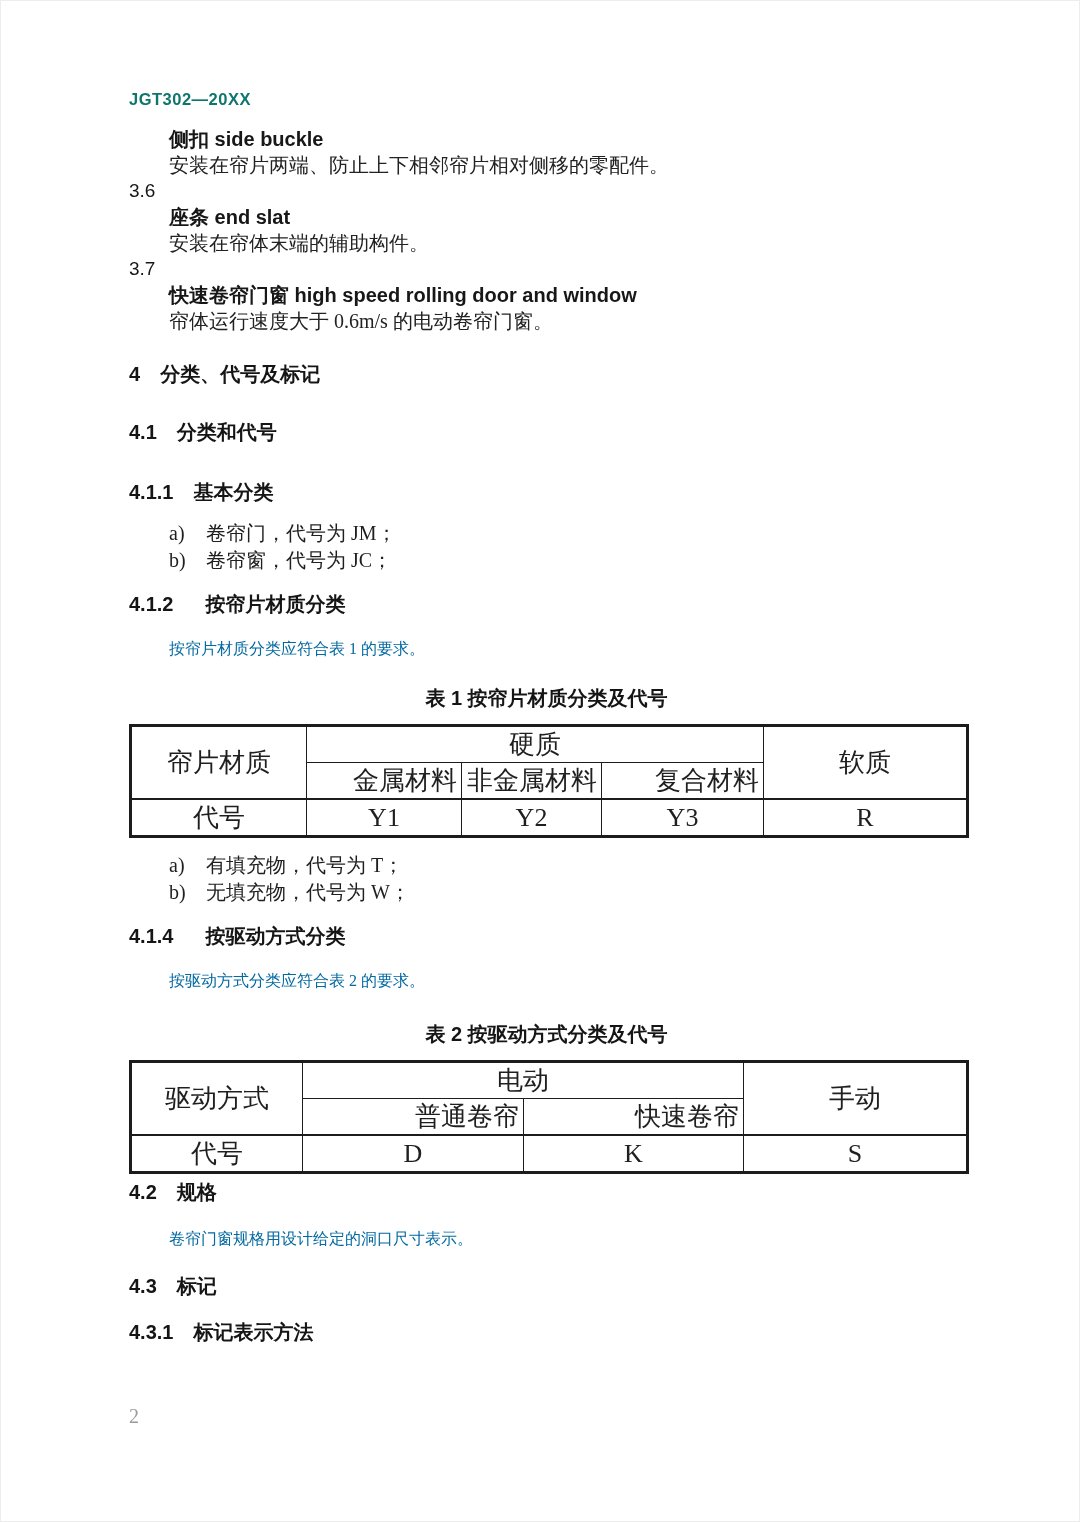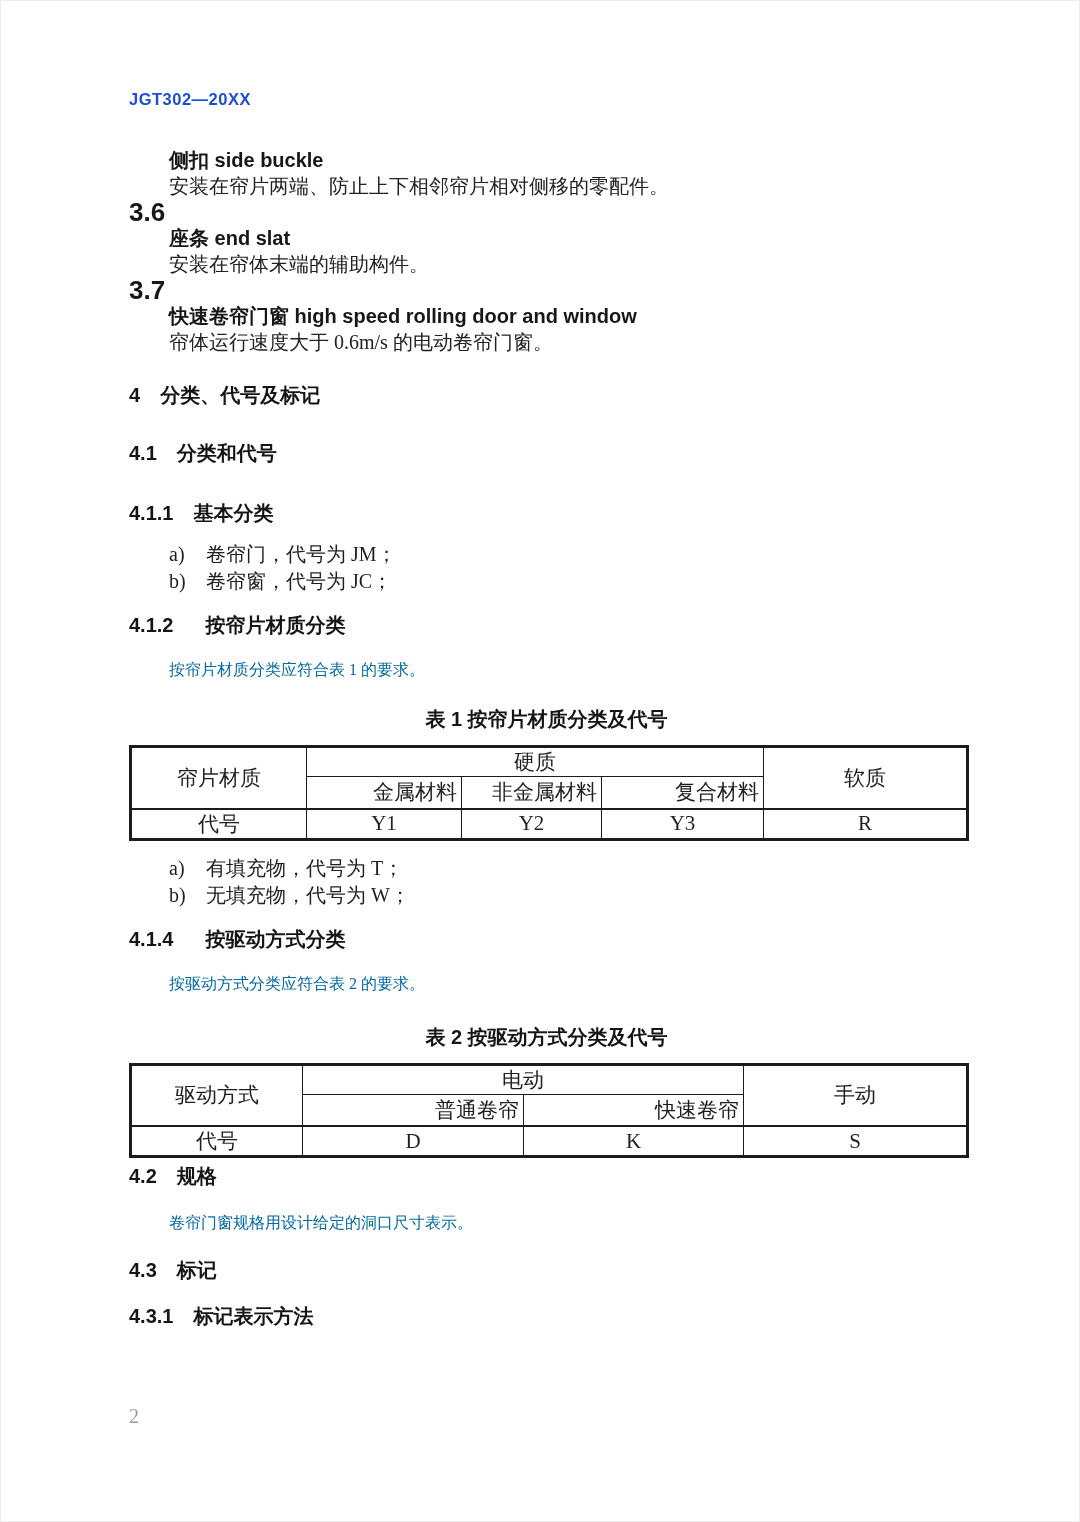--- a/index.html
+++ b/index.html
@@ -12,33 +12,33 @@
     border:1px solid #ededed;
     overflow:hidden;
     color:#1f1f1f;
     font-family:"Liberation Serif","DejaVu Serif",serif;
   }
   .content { padding:88px 115px 0 128px; }
 
   .doc-code {
     font-family:"Liberation Sans","DejaVu Sans",sans-serif;
     font-weight:bold; font-size:16.5px; line-height:20px;
-    color:#1d4ed8; letter-spacing:0.5px;
-  }
-
-  
-  .terms { margin-top:38px; font-size:20px; line-height:26px; }
+    color:#0f766e; letter-spacing:0.5px;
+  }
+
+  
+  .terms { margin-top:17px; font-size:20px; line-height:26px; }
   .term-head {
     font-family:"Liberation Sans","DejaVu Sans",sans-serif;
     font-weight:bold; padding-left:40px; color:#171717;
   }
   .term-def { padding-left:40px; color:#222; }
   .term-num {
     font-family:"Liberation Sans","DejaVu Sans",sans-serif;
-    font-weight:bold; font-size:26px; color:#171717;
+    font-weight:normal; font-size:19px; color:#171717;
   }
 
   
   .heading {
     font-family:"Liberation Sans","DejaVu Sans",sans-serif;
     font-weight:bold; font-size:20px; line-height:28px; color:#151515;
     display:flex;
   }
   .heading .h-num { margin-right:20px; }
   .h-clause   { margin-top:26px; }
@@ -68,21 +68,21 @@
   }
   .tbl-caption.cap2 { margin-top:26px; }
 
   
   table.std {
     margin-top:12px;
     border-collapse:collapse;
     border:3px solid #1c1c1c;
     width:837px;
     table-layout:fixed;
-    font-size:21px;
+    font-size:26px;
   }
   table.std td {
     border:1px solid #1c1c1c;
     text-align:center; vertical-align:middle;
     padding:0 4px;
   }
   table.std tr.r1 td { height:27px; }
   table.std tr.r2 td { height:32px;text-align:right; }
   table.std tr.data td { height:25px; border-top-width:2.5px; }
 

